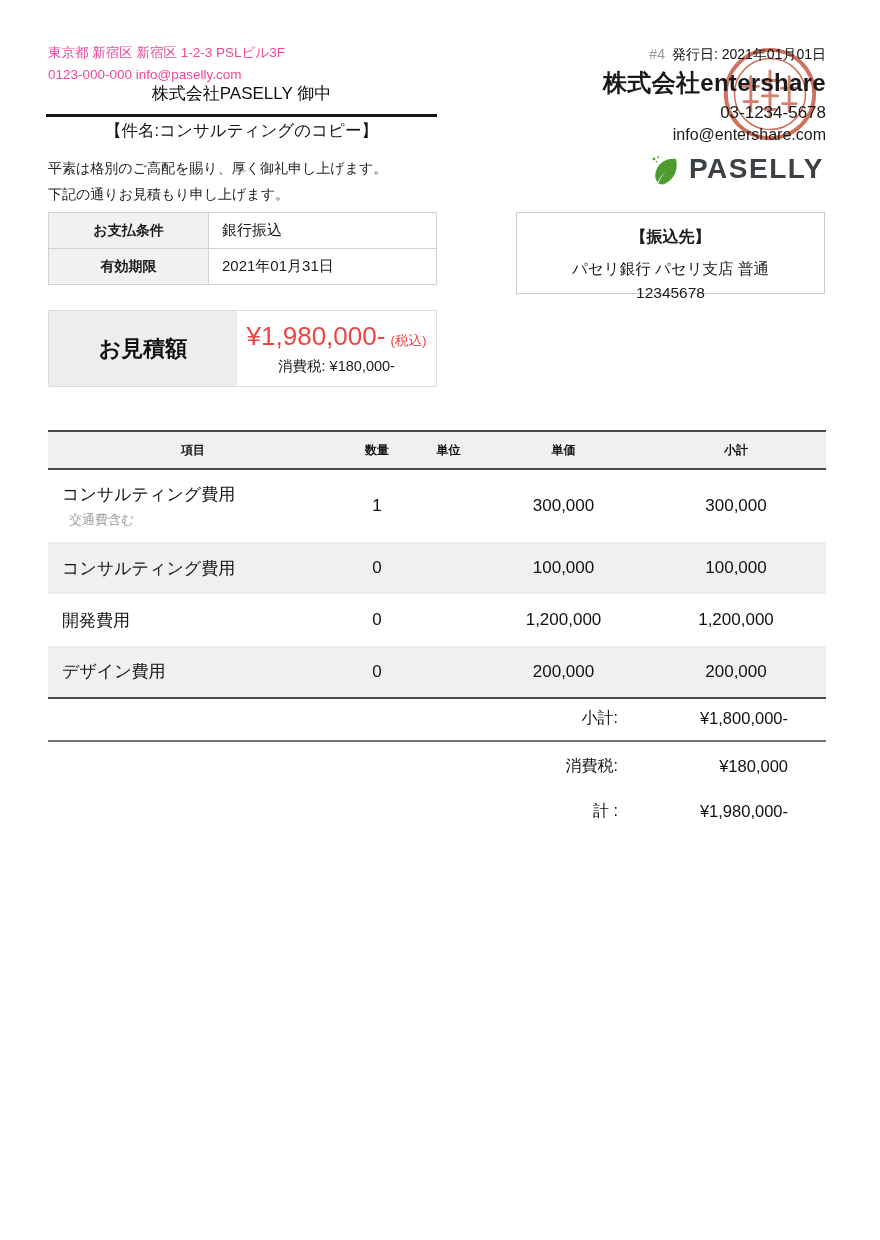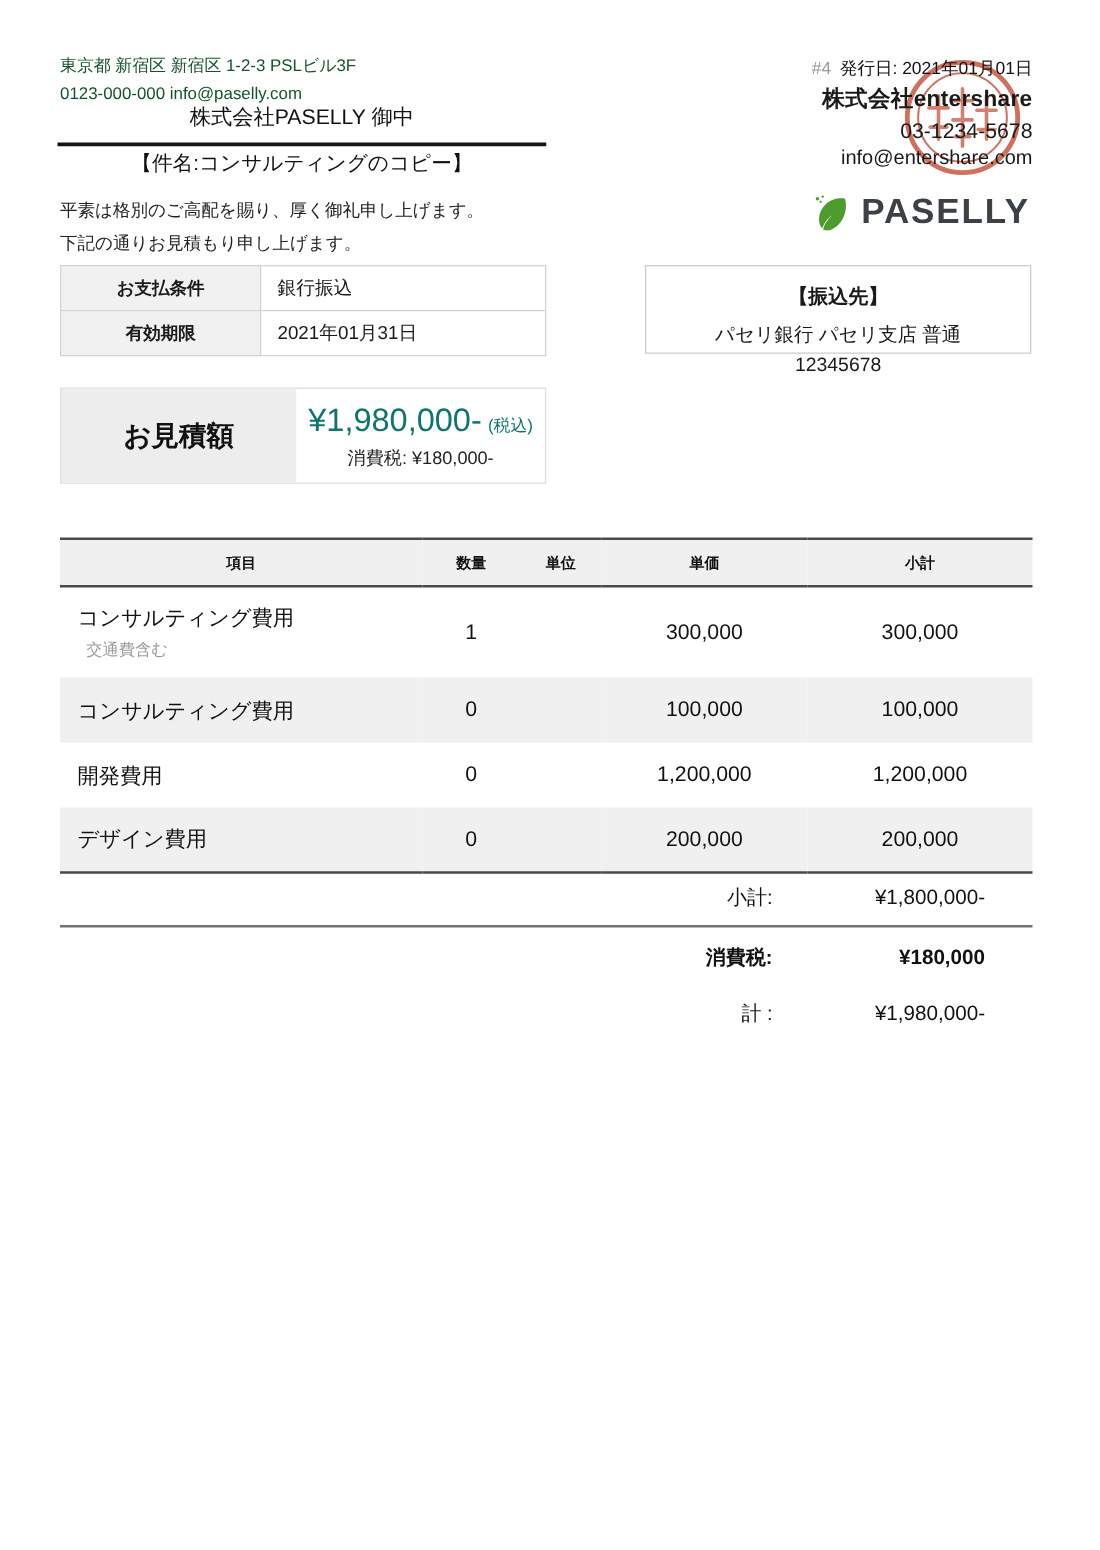--- a/index.html
+++ b/index.html
@@ -1,78 +1,78 @@
 <!DOCTYPE html>
 <html><head>
 <meta charset="utf-8">
 <style>
   * { margin:0; padding:0; box-sizing:border-box; }
   html,body { background:#ffffff; }
   body { font-family:"Liberation Sans","DejaVu Sans",sans-serif; color:#1a1a1a; }
   .page { position:relative; width:880px; height:1240px; background:#fff; overflow:hidden; }
 
   
-  .address { position:absolute; left:48px; top:42px; font-size:13.5px; line-height:1.65; color:#14532d; }
+  .address { position:absolute; left:48px; top:42px; font-size:13.5px; line-height:1.65; color:#ec4899; }
   .recipient { position:absolute; left:46px; top:82px; width:391px; text-align:center;
                font-size:17px; color:#111; padding-bottom:9px; border-bottom:3px solid #141414; }
   .subject { position:absolute; left:46px; top:120px; width:391px; text-align:center;
              font-size:16.5px; font-weight:normal; color:#111; }
   .greeting { position:absolute; left:48px; top:156px; font-size:14px; line-height:1.85; color:#222; }
 
   
   .issue-line { position:absolute; right:54px; top:46px; font-size:14px; color:#111; z-index:2; }
   .doc-number { color:#9a9a9a; margin-right:7px; }
   .issuer-block { position:absolute; right:54px; top:67px; text-align:right; z-index:2; }
-  .issuer-name { font-size:18px; font-weight:bold; letter-spacing:.3px; }
+  .issuer-name { font-size:24px; font-weight:bold; letter-spacing:.3px; }
   .issuer-phone { font-size:17px; margin-top:4px; }
   .issuer-email { font-size:16px; margin-top:3px; }
   .stamp { position:absolute; left:722px; top:46px; width:96px; height:96px; z-index:1; opacity:.78; }
 
   .logo { position:absolute; right:56px; top:153px; display:flex; align-items:flex-start; gap:7px; z-index:2; }
   .logo-text { font-size:28px; font-weight:600; color:#3c4146; letter-spacing:1.5px; }
 
   
   .terms { position:absolute; left:48px; top:212px; width:389px; border-collapse:collapse; }
   .terms td { border:1px solid #d2d2d2; height:36px; }
   .terms .t-label { width:160px; background:#f1f1f1; font-weight:bold; font-size:14px; text-align:center; }
   .terms .t-value { background:#fff; font-size:15px; padding-left:13px; }
 
   
-  .bank-box { position:absolute; left:516px; top:212px; width:309px; height:71px;
+  .bank-box { position:absolute; left:516px; top:212px; width:309px; height:82px;
               border:1px solid #cccccc; background:#fff; text-align:center; padding-top:14px; }
   .bank-title { font-size:16px; font-weight:bold; margin-bottom:9px; }
   .bank-line { font-size:15.5px; line-height:1.55; color:#1a1a1a; }
 
   
   .estimate-box { position:absolute; left:48px; top:310px; width:389px; height:77px;
                   border:1px solid #dddddd; display:flex; background:#fff; }
   .estimate-label { width:188px; background:#ededed; display:flex; align-items:center; justify-content:center;
                     font-size:22px; font-weight:bold; color:#111; }
   .estimate-value { flex:1; display:flex; flex-direction:column; align-items:center; justify-content:center; }
-  .estimate-amount-line { font-size:26px; color:#0f766e; white-space:nowrap; }
+  .estimate-amount-line { font-size:26px; color:#ef4444; white-space:nowrap; }
   .tax-included { font-size:13.5px; margin-left:5px; }
   .estimate-tax-line { font-size:14.5px; margin-top:5px; color:#222; }
 
   
   .items { position:absolute; left:48px; top:430px; width:778px; border-collapse:collapse; }
   .items thead th { background:#f0f0f0; border-top:2px solid #4a4a4a; border-bottom:2px solid #4a4a4a;
                     height:38px; font-size:12px; font-weight:bold; text-align:center; color:#111; }
   .items tbody td { text-align:center; font-size:17px; color:#111; vertical-align:middle; }
   .items tbody .c-name { text-align:left; padding:13px 8px 13px 14px; }
   .items tbody tr.stripe { background:#f0f0f0; }
   .items tbody tr.row-tall td { height:72px; }
   .items tbody tr.row-std td { height:52px; }
   .items tbody tr:last-child td { border-bottom:2px solid #4a4a4a; }
   .item-note { display:block; font-size:13px; color:#9a9a9a; margin-top:5px; padding-left:7px; font-weight:normal; }
   .item-note:empty { display:none; }
 
   
   .totals-row { position:absolute; left:48px; width:778px; display:flex; align-items:center; }
   .totals-row.subtotal { top:697px; height:45px; border-bottom:2px solid #737373; }
-  .totals-row.tax { top:744px; height:45px;font-weight:bold; }
+  .totals-row.tax { top:744px; height:45px; }
   .totals-row.grand { top:789px; height:45px; }
   .totals-label { width:570px; text-align:right; font-size:16px; color:#111; }
   .totals-value { flex:1; text-align:right; padding-right:38px; font-size:16.5px; color:#111; }
 </style>
 </head>
 <body>
 
 <div class="page">
 
   <div class="address">

